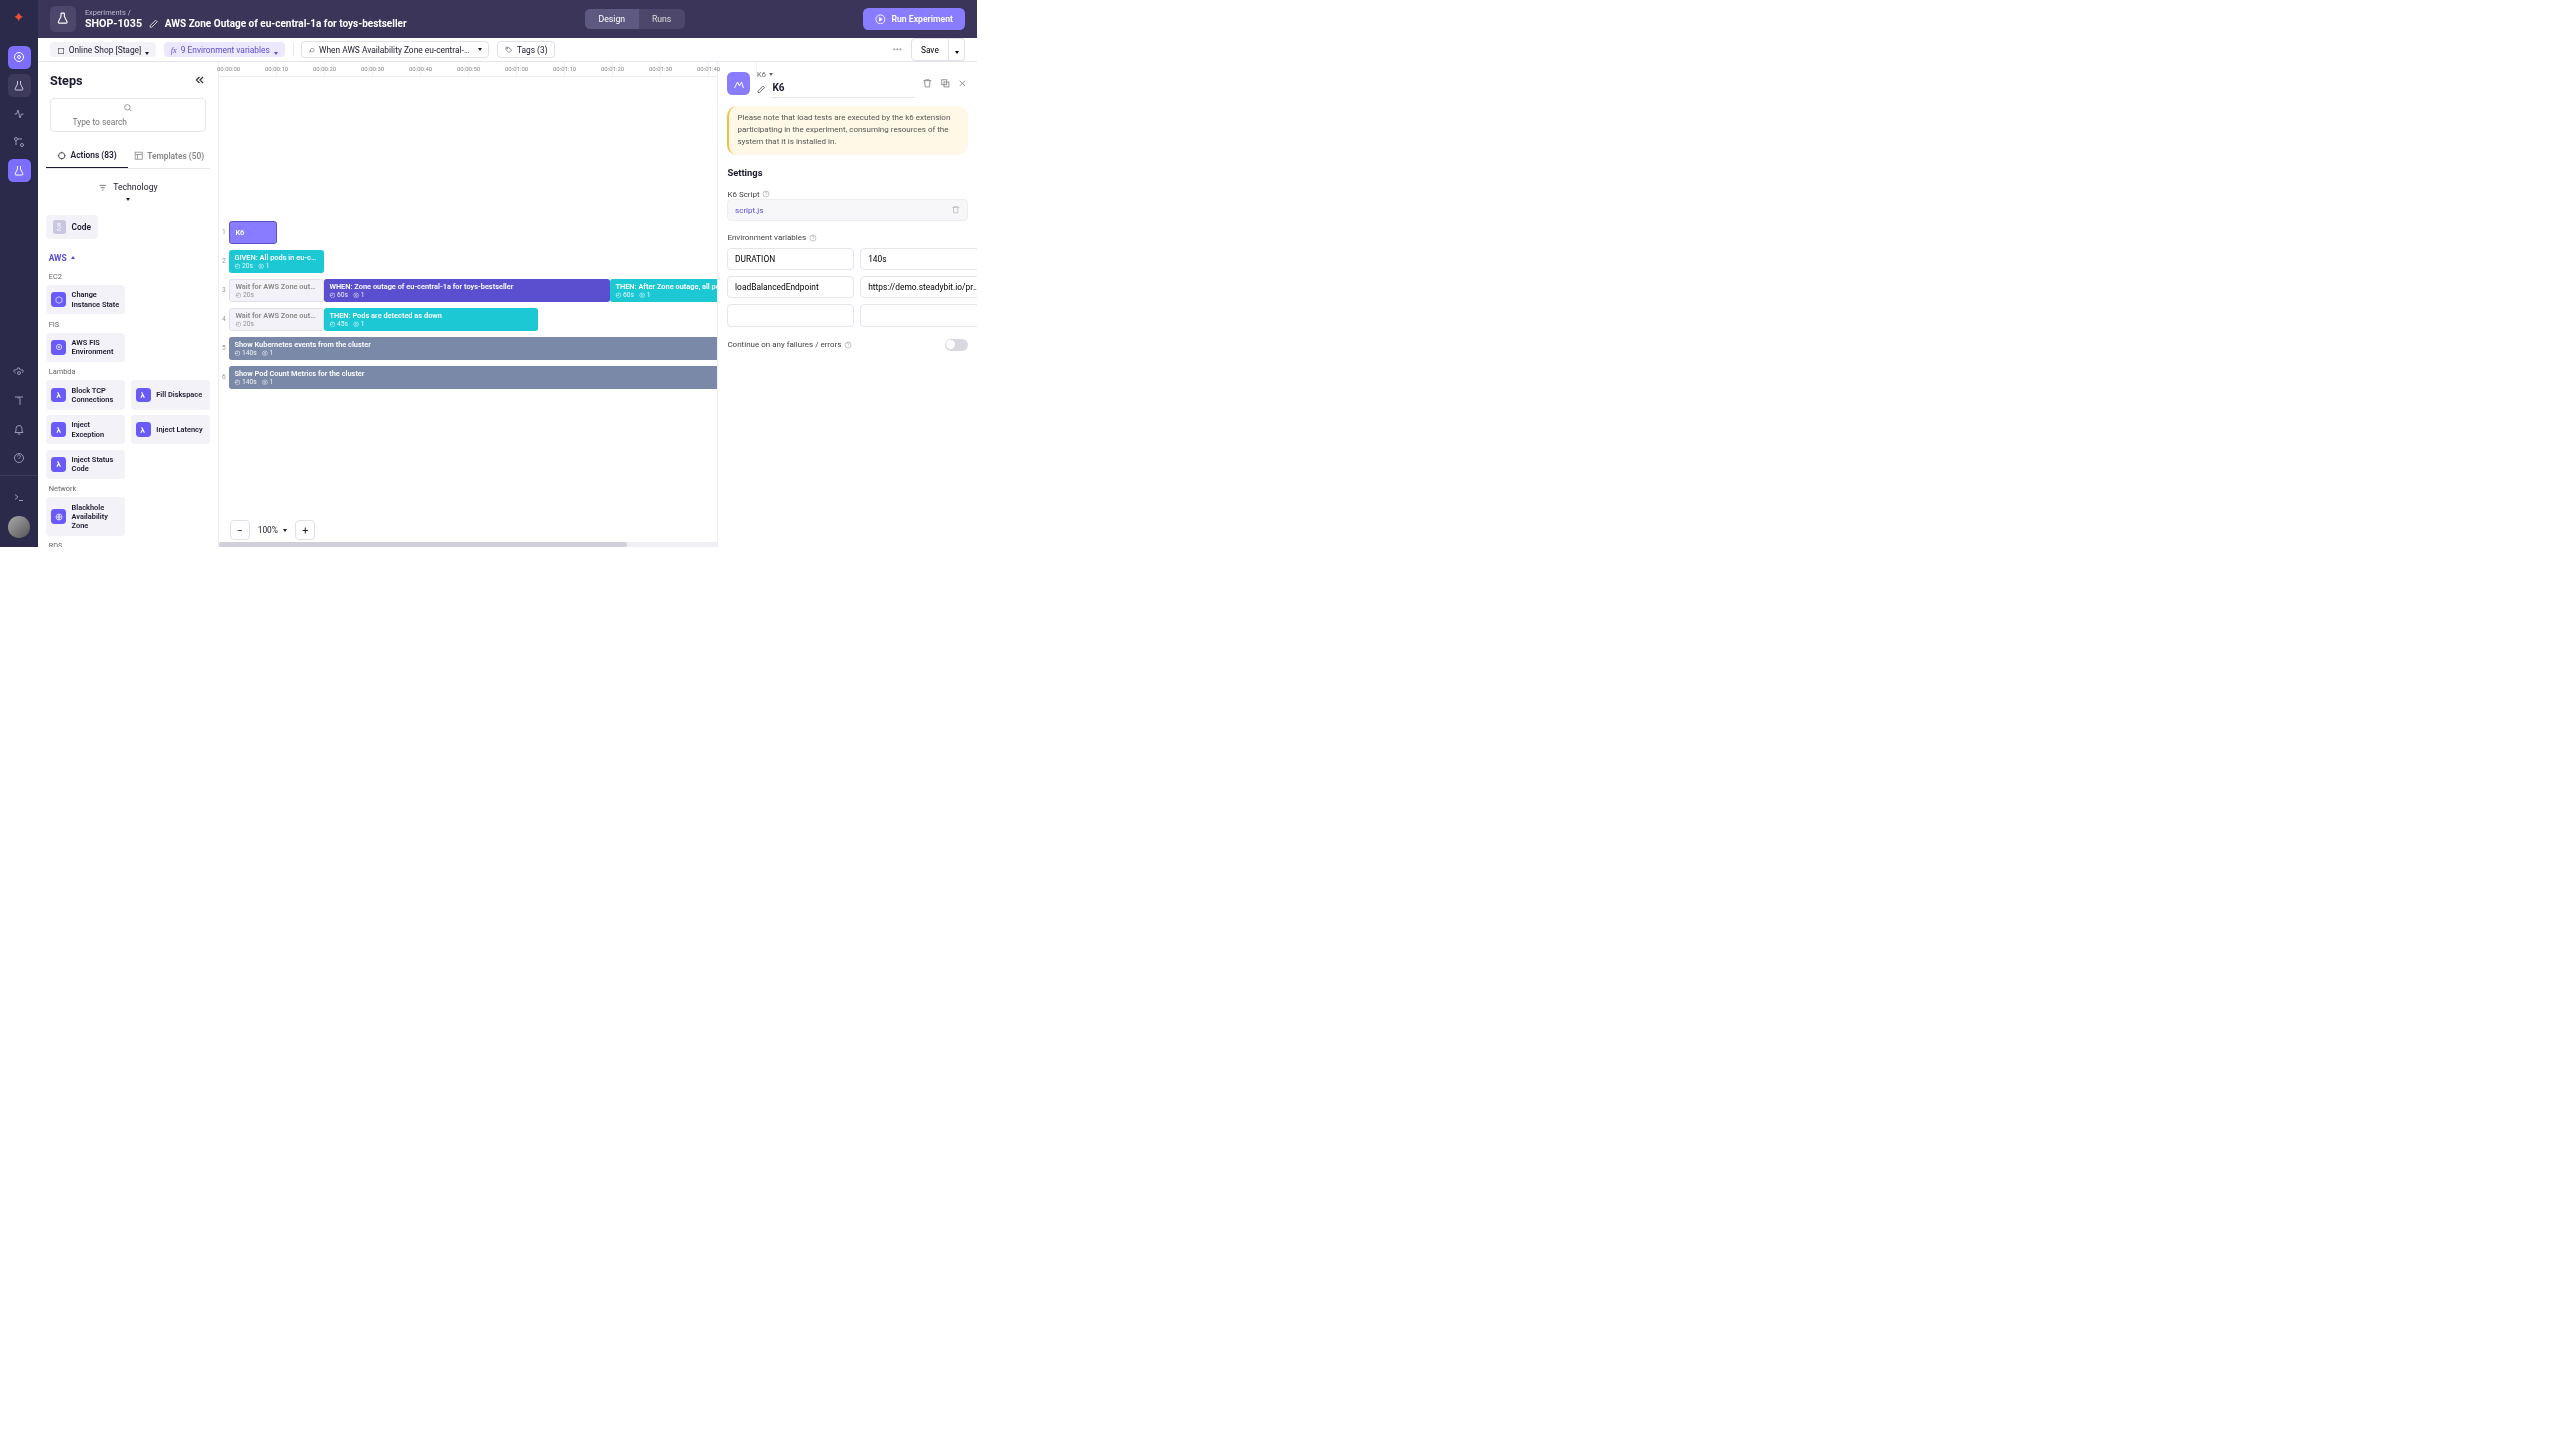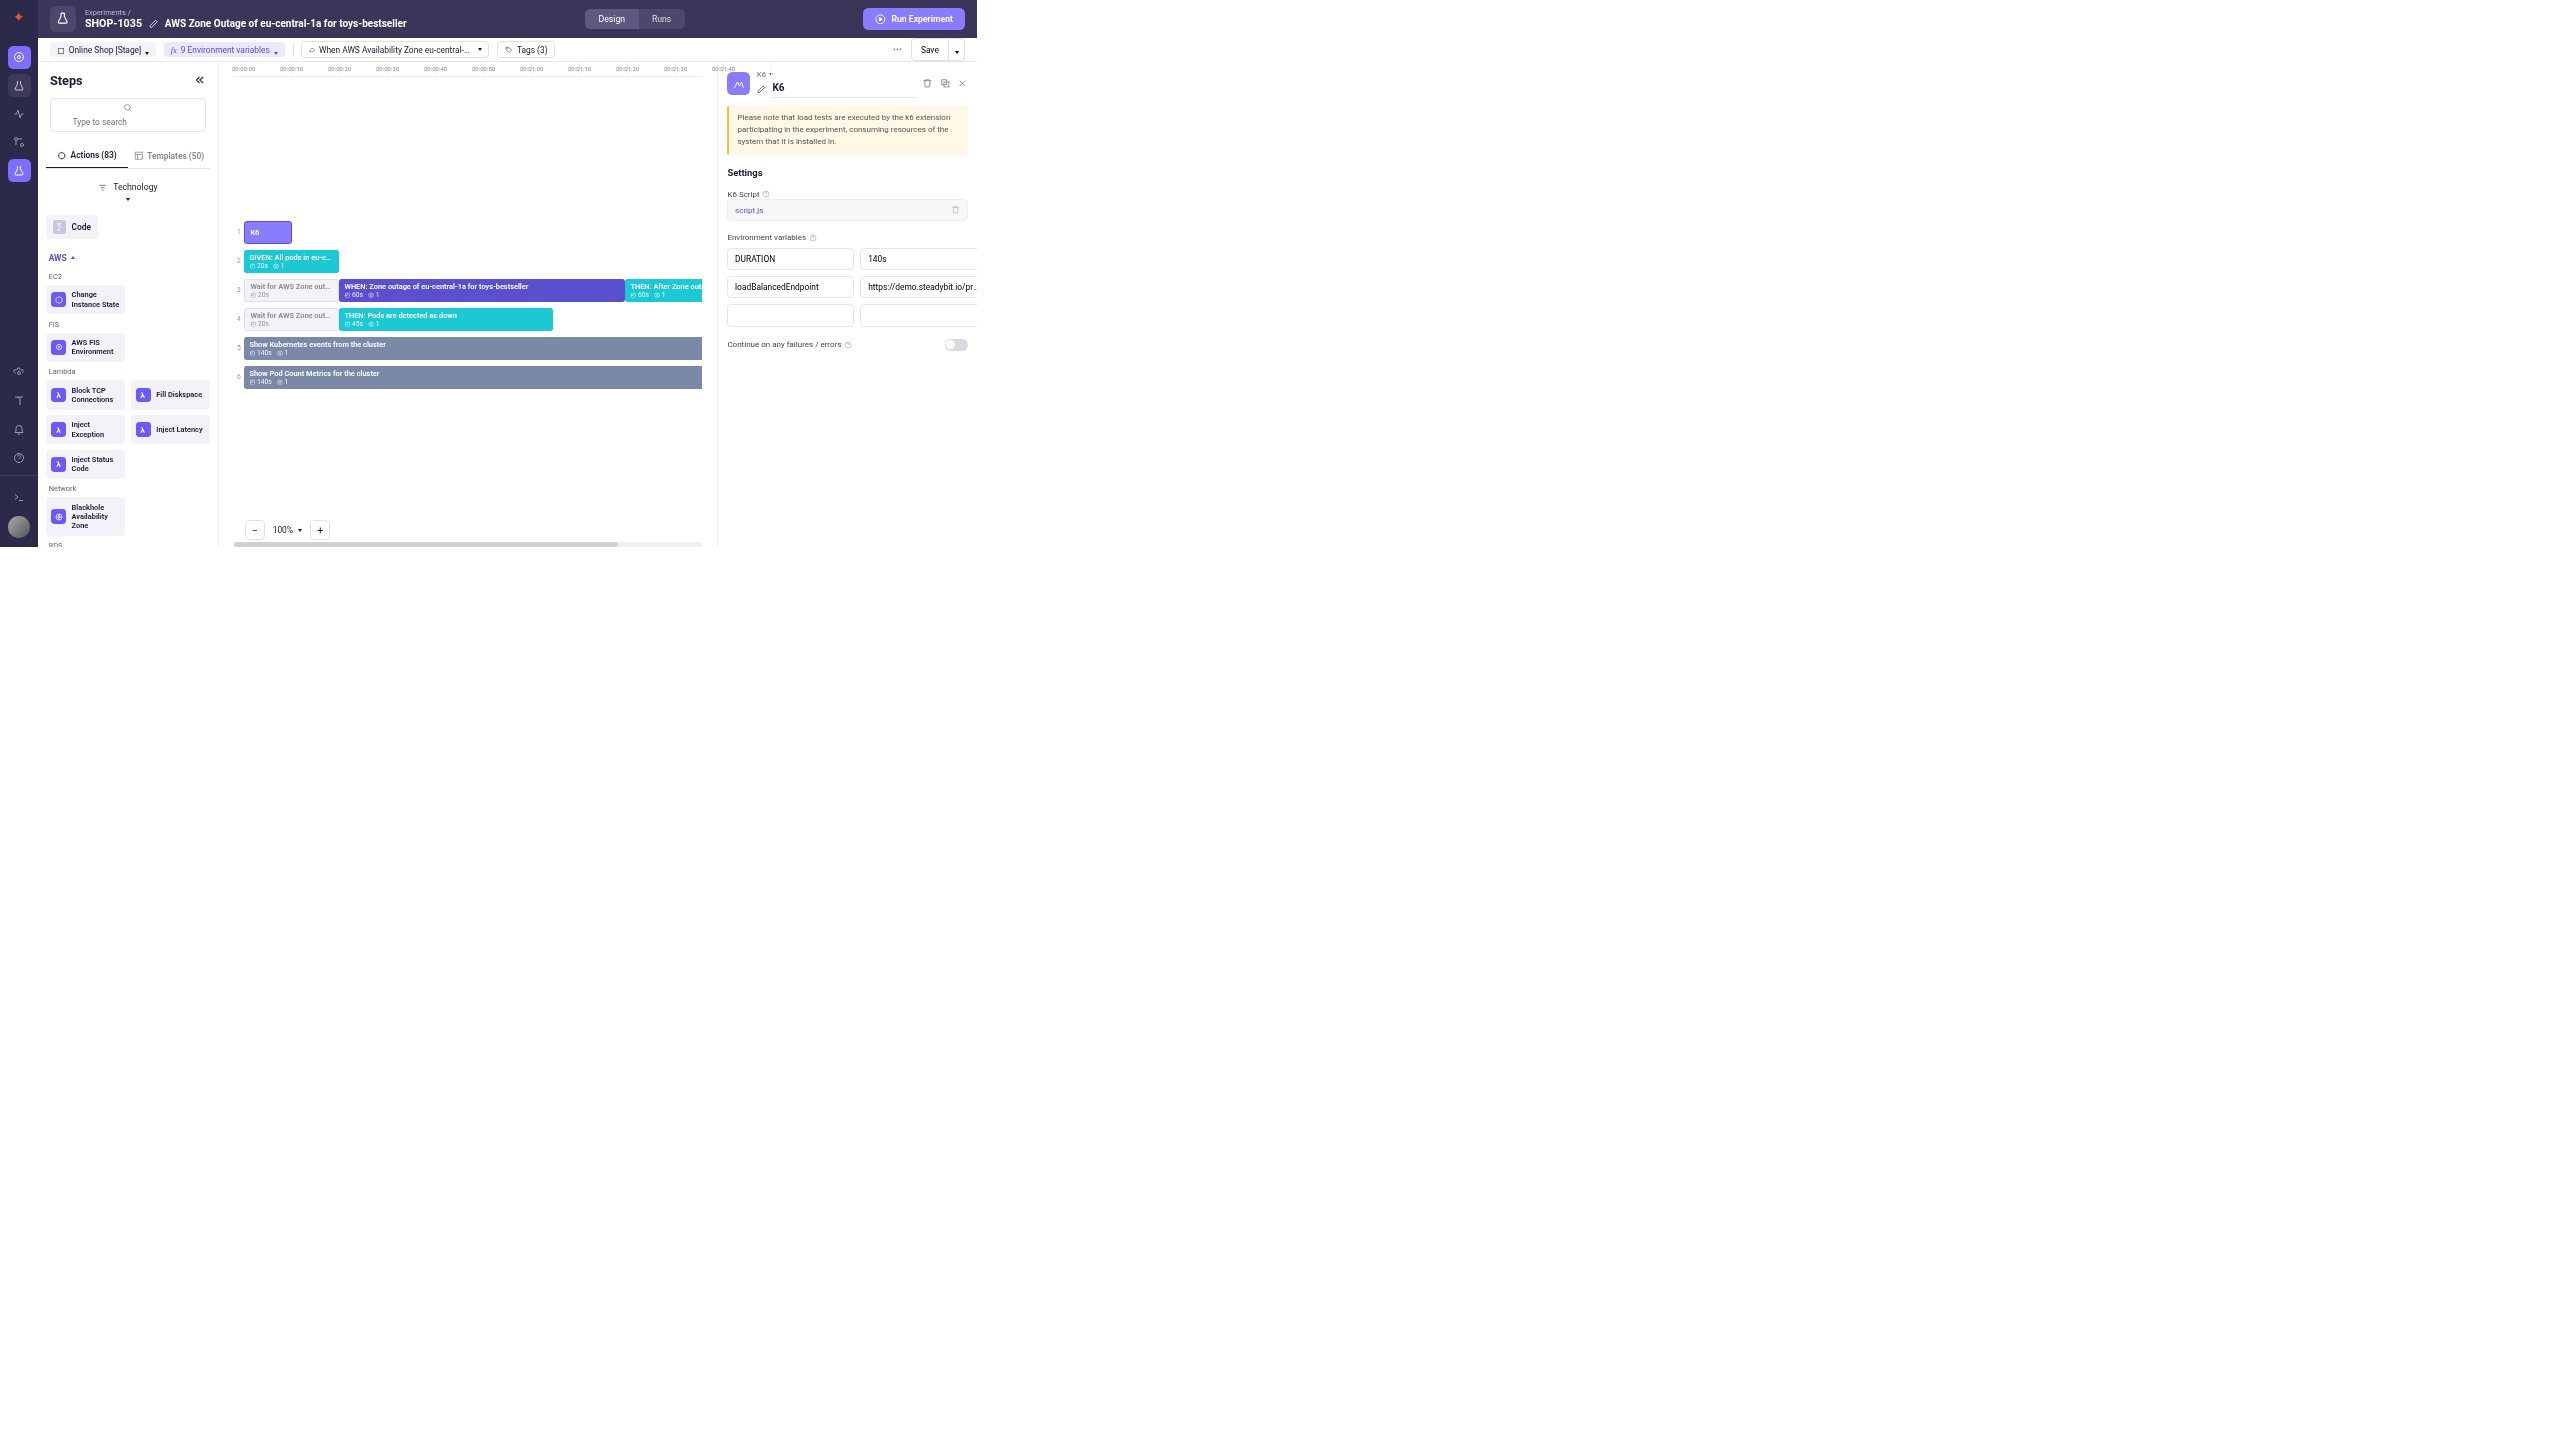--- a/index.html
+++ b/index.html
@@ -35,21 +35,21 @@
 .pill { display:flex; align-items:flex-end; gap:4px; background:#f3f2f8; border-radius:4px; padding:2.7px 6.7px; cursor:pointer; }
 .pill.purple { background:#ece8ff; color:#5a4fcf; }
 .pill-outline { border:0.7px solid #e0e0ea; border-radius:4px; padding:2.7px 6.7px; display:flex; align-items:center; gap:4px; cursor:pointer; }
 .tb-spacer { flex:1; }
 .save-btn { border:0.7px solid #e0e0ea; background:#fff; border-radius:4px; padding:3.4px 9.4px; font-size:8.4px; cursor:pointer; }
 .save-caret { border:0.7px solid #e0e0ea; border-left:none; background:#fff; border-radius:0 4px 4px 0; padding:3.4px 5.4px; cursor:pointer; }
 .save-group { display:flex; }
 .save-group .save-btn { border-radius:4px 0 0 4px; }
 
 
-.body { flex:1; display:flex; min-height:0;gap:15px; }
+.body { flex:1; display:flex; min-height:0; }
 
 
 .steps { width: 181px; border-right:0.7px solid #eee; display:flex; flex-direction:column; padding:0 8px 8px; overflow-y:auto; }
 .steps-head { display:flex; align-items:center; justify-content:space-between; padding:10.7px 4px 6.7px; }
 .steps-title { font-size:12.7px; font-weight:700; }
 .search-box { display:flex; align-items:center; border:0.7px solid #e5e5ee; border-radius:4px; padding:4px 5.4px; gap:4px; margin:4px 4px;flex-direction:column; }
 .search-box input { border:none; outline:none; flex:1; font-size:8.4px; }
 .tabs { display:flex; border-bottom:0.7px solid #e5e5ee; margin:8px 0 0; }
 .tab { flex:1; padding:6.7px 0; text-align:center; font-size:8.4px; font-weight:600; cursor:pointer; display:flex; align-items:center; justify-content:center; gap:4px; }
 .tab.active { border-bottom:1.3px solid #1a1a2e; }
@@ -87,21 +87,21 @@
 .zoom-btn { width:20px; height:20px; border:0.7px solid #e0e0ea; background:#fff; border-radius:4px; display:flex; align-items:center; justify-content:center; cursor:pointer; font-size:10.7px; }
 .zoom-val { padding:0 6.7px; font-size:8.4px; display:flex; align-items:center; gap:2.7px; }
 
 
 .rpanel { width: 260px; border-left:0.7px solid #eee; display:flex; flex-direction:column; padding:8px 9.4px; gap:8px; }
 .rp-head { display:flex; align-items:center; gap:6.7px; }
 .rp-icon { width:23px; height:23px; background:#8a7cff; border-radius:5.4px; display:flex; align-items:center; justify-content:center; }
 .rp-bc { font-size:7.4px; color:#666; display:flex; align-items:center; gap:2.7px; }
 .rp-title { font-size:10px; font-weight:700; border-bottom:0.7px solid #e5e5ee; padding:1.3px 1.3px 4px; flex:1; }
 .rp-actions { display:flex; gap:6.7px; margin-left:auto; }
-.rp-alert { background:#fff8e6; border-left:2px solid #f0c040; padding:6.7px 8px; font-size:8px; line-height:1.5; color:#555; border-radius:2px; }
+.rp-alert { background:#fff8e6; border-left:2px solid #f0c040; padding:6.7px 8px; font-size:8px; line-height:1.5; color:#555; border-radius:10px; }
 .rp-section-t { font-size:9.4px; font-weight:700; margin-top:4px; }
 .rp-label { font-size:8px; color:#444; margin-top:4px; display:flex; align-items:center; gap:2.7px; }
 .rp-file { background:#f7f7fa; border:0.7px solid #eee; border-radius:4px; padding:5.4px 6.7px; font-size:8px; color:#5a4fcf; display:flex; align-items:center; justify-content:space-between; }
 .rp-row { display:flex; gap:6.7px; margin-top:5.4px; align-items:center; }
 .rp-input { flex:1; border:0.7px solid #e5e5ee; border-radius:4px; padding:5.4px 6.7px; font-size:8.4px; }
 .rp-toggle-row { display:flex; align-items:center; justify-content:space-between; margin-top:4px; }
 .toggle { width:23px; height:12px; background:#d8d8e0; border-radius:6px; position:relative; cursor:pointer; }
 .toggle::after { content:''; width:9.4px; height:9.4px; background:#fff; border-radius:50%; position:absolute; top:1.3px; left:1.3px; }
 .caret-d { width:0; height:0; border-left:2.7px solid transparent; border-right:2.7px solid transparent; border-top:3.4px solid currentColor; display:inline-block; }
 .caret-u { width:0; height:0; border-left:2.7px solid transparent; border-right:2.7px solid transparent; border-bottom:3.4px solid currentColor; display:inline-block; }

